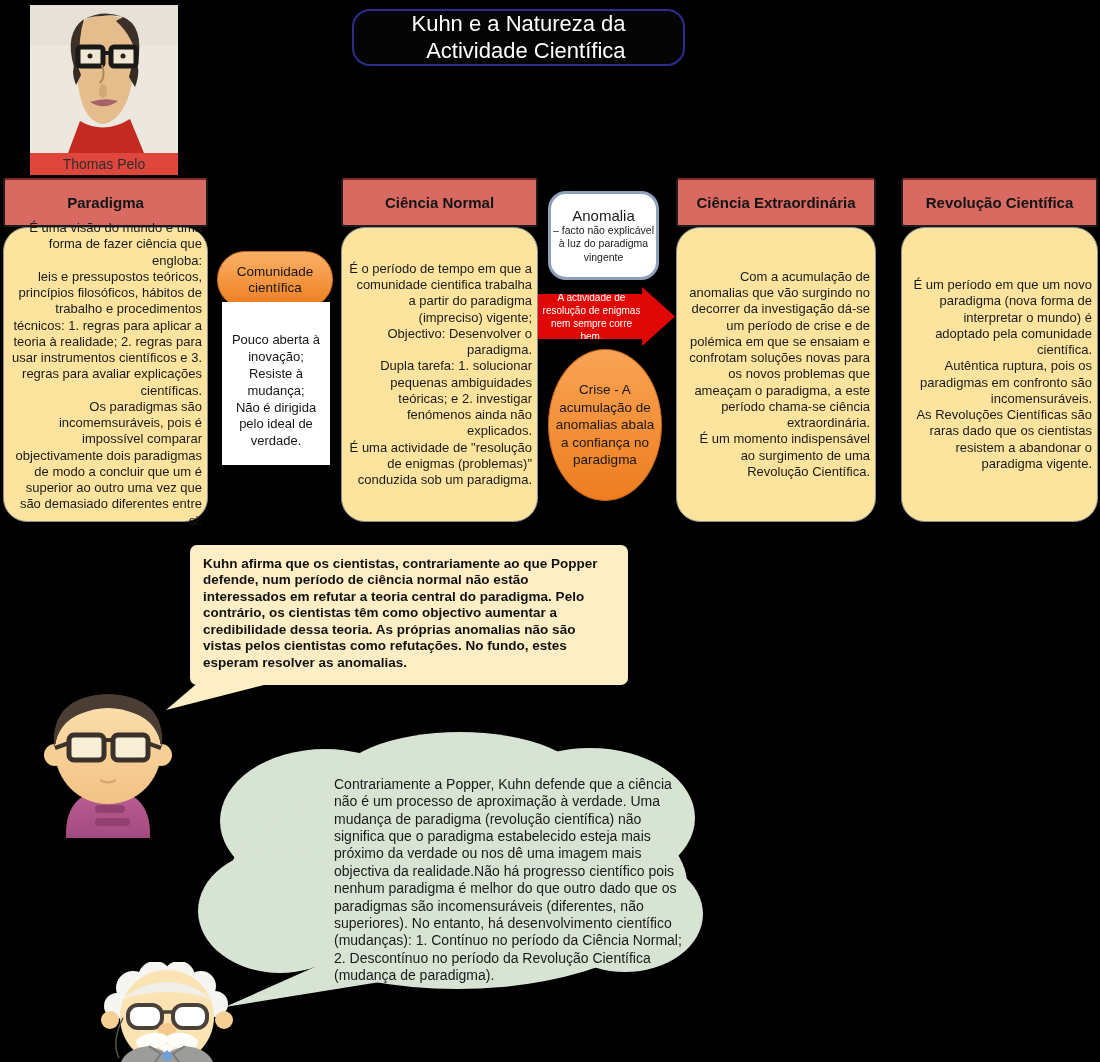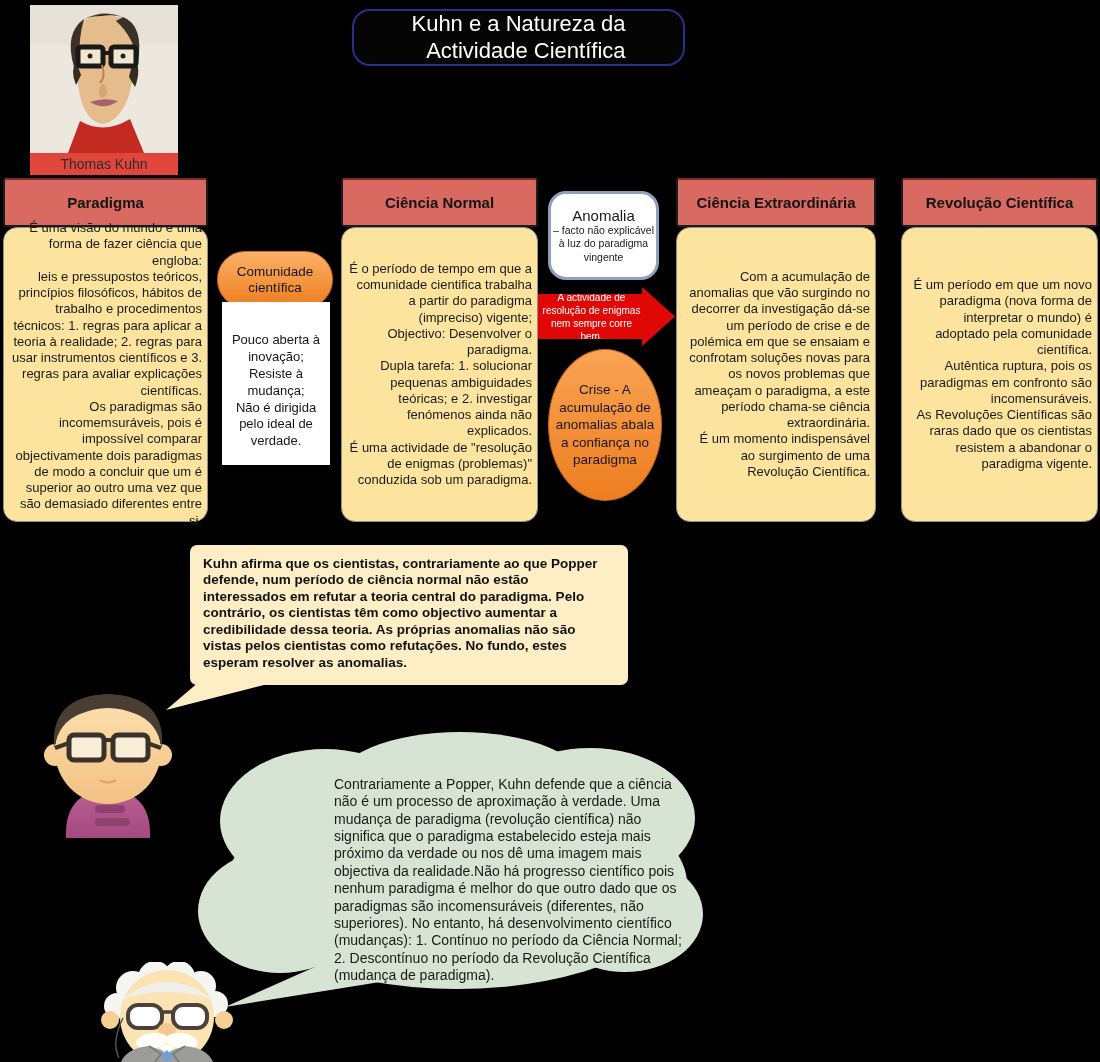--- a/index.html
+++ b/index.html
@@ -15,21 +15,21 @@
 
   .portrait { position:absolute; left:30px; top:5px; width:148px; height:148px; }
   .portrait-caption { position:absolute; left:30px; top:153px; width:148px; height:22px;
     background:#e0463b; color:#2e2e2e; font-size:14px; display:flex; align-items:center; justify-content:center; }
 
   .col-header { position:absolute; top:178px; height:49px;
     background:#d96a62; border:2px solid #1c1c1c; border-top-color:#7d2b24; border-radius:3px;
     display:flex; align-items:center; justify-content:center;
     font-weight:bold; font-size:15px; color:#141414; }
   .col-panel { position:absolute; top:227px; height:295px;
-    background:#fce49e; border:1px solid #8f8f8f; border-radius:14px;
+    background:#fce49e; border:1px solid #8f8f8f; border-radius:24px;
     display:flex; align-items:center; justify-content:center;
     font-size:13px; color:#1a1a1a; text-align:center; line-height:1.25; padding:8px 5px; }
   .c1 { left:3px;   width:205px; }
   .c2 { left:341px; width:197px; }
   .c3 { left:676px; width:200px; }
   .c4 { left:901px; width:197px; }
 
   .community-ellipse { position:absolute; left:217px; top:251px; width:116px; height:57px;
     background:linear-gradient(#fbb168,#ee7d1e); border:1px solid #c8691a; border-radius:28px;
     display:flex; align-items:center; justify-content:center; text-align:center;
@@ -92,21 +92,21 @@
     <ellipse cx="73" cy="86" rx="4" ry="7" fill="#d3a878"></ellipse>
     <path d="M60 97 Q74 92 88 96 Q74 106 60 97 Z" fill="#a8616b"></path>
     <rect x="48" y="42" width="25" height="19" rx="3" fill="#efe7d2" stroke="#191919" stroke-width="5"></rect>
     <rect x="81" y="42" width="25" height="19" rx="3" fill="#efe7d2" stroke="#191919" stroke-width="5"></rect>
     <line x1="73" y1="48" x2="81" y2="48" stroke="#191919" stroke-width="4"></line>
     <circle cx="60" cy="51" r="2.5" fill="#2a2118"></circle>
     <circle cx="93" cy="51" r="2.5" fill="#2a2118"></circle>
     <path d="M72 60 Q76 72 70 78" stroke="#b58455" stroke-width="2" fill="none"></path>
   </svg>
   <div class="portrait-caption">
-    <span>Thomas Kuhn</span>
+    <span>Thomas Pelo</span>
   </div>
 
   <div class="col-header c1">
       <span>Paradigma</span>
     </div>
   <div class="col-header c2">
       <span>Ciência Normal</span>
     </div>
   <div class="col-header c3">
       <span>Ciência Extraordinária</span>

